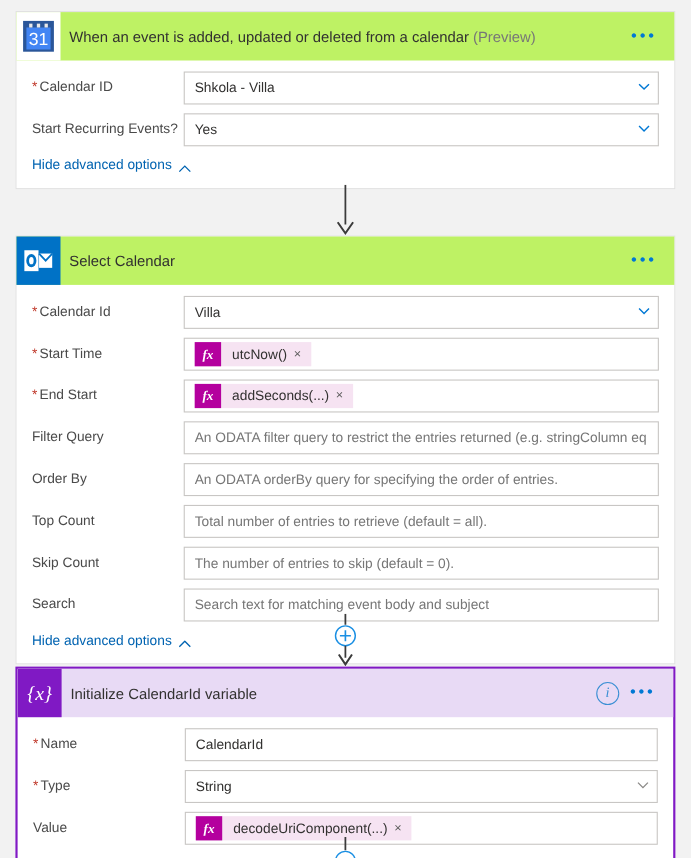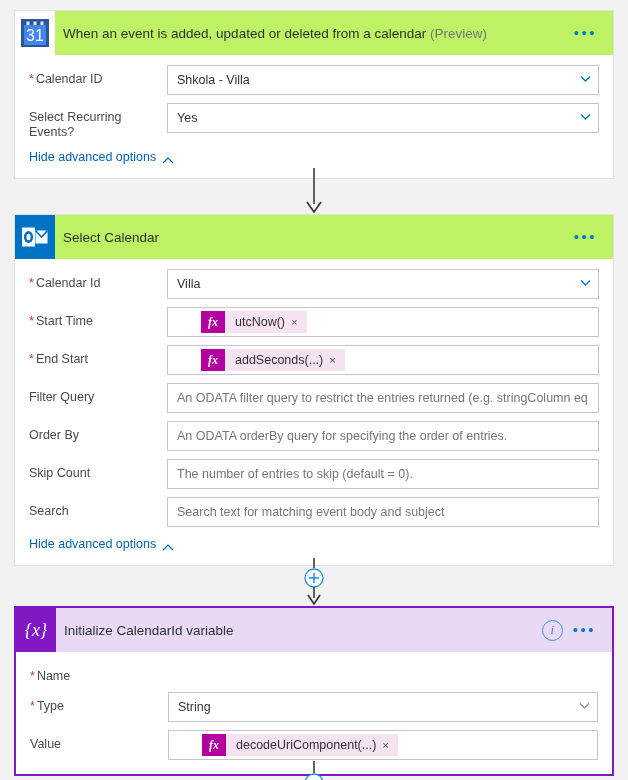--- a/index.html
+++ b/index.html
@@ -116,21 +116,20 @@
     pointer-events:none;
   }
   .caret svg{display:block;}
 
   
   .token{
     display:inline-flex;
     align-items:stretch;
     height:22px;
     background:#f6e3f2;
-    margin-left:24px;
   }
   .token .fx{
     width:24px;
     background:#b4009e;
     color:#ffffff;
     display:flex;align-items:center;justify-content:center;
     font-family:"Liberation Serif","DejaVu Serif",serif;
     font-style:italic;
     font-size:12px;
     font-weight:bold;
@@ -200,21 +199,21 @@
           <span class="caret">
             <svg width="11" height="7" viewBox="0 0 11 7">
                 <path d="M1 1 L5.5 5.5 L10 1" stroke="#0078d4" stroke-width="1.3" fill="none"></path>
               </svg>
           </span>
         </div>
       </div>
 
       <div class="row">
         <div class="row-label">
-          <span>Select Recurring Events?</span>
+          <span>Start Recurring Events?</span>
         </div>
         <div class="field">
           <span>Yes</span>
           <span class="caret">
             <svg width="11" height="7" viewBox="0 0 11 7">
                 <path d="M1 1 L5.5 5.5 L10 1" stroke="#0078d4" stroke-width="1.3" fill="none"></path>
               </svg>
           </span>
         </div>
       </div>
@@ -309,20 +308,28 @@
 
       <div class="row">
         <div class="row-label">
           <span>Order By</span>
         </div>
         <div class="field no-caret">
           <span class="ph">An ODATA orderBy query for specifying the order of entries.</span>
         </div>
       </div>
 
+      <div class="row">
+        <div class="row-label">
+          <span>Top Count</span>
+        </div>
+        <div class="field no-caret">
+          <span class="ph">Total number of entries to retrieve (default = all).</span>
+        </div>
+      </div>
 
       <div class="row">
         <div class="row-label">
           <span>Skip Count</span>
         </div>
         <div class="field no-caret">
           <span class="ph">The number of entries to skip (default = 0).</span>
         </div>
       </div>
 
@@ -372,20 +379,23 @@
         <span class="info-ring">i</span>
         <span class="ellipsis">•••</span>
       </div>
     </div>
     <div class="card-body">
 
       <div class="row">
         <div class="row-label">
           <span class="req">*</span><span>Name</span>
         </div>
+        <div class="field no-caret">
+          <span>CalendarId</span>
+        </div>
       </div>
 
       <div class="row">
         <div class="row-label">
           <span class="req">*</span><span>Type</span>
         </div>
         <div class="field">
           <span>String</span>
           <span class="caret">
             <svg width="11" height="7" viewBox="0 0 11 7">

